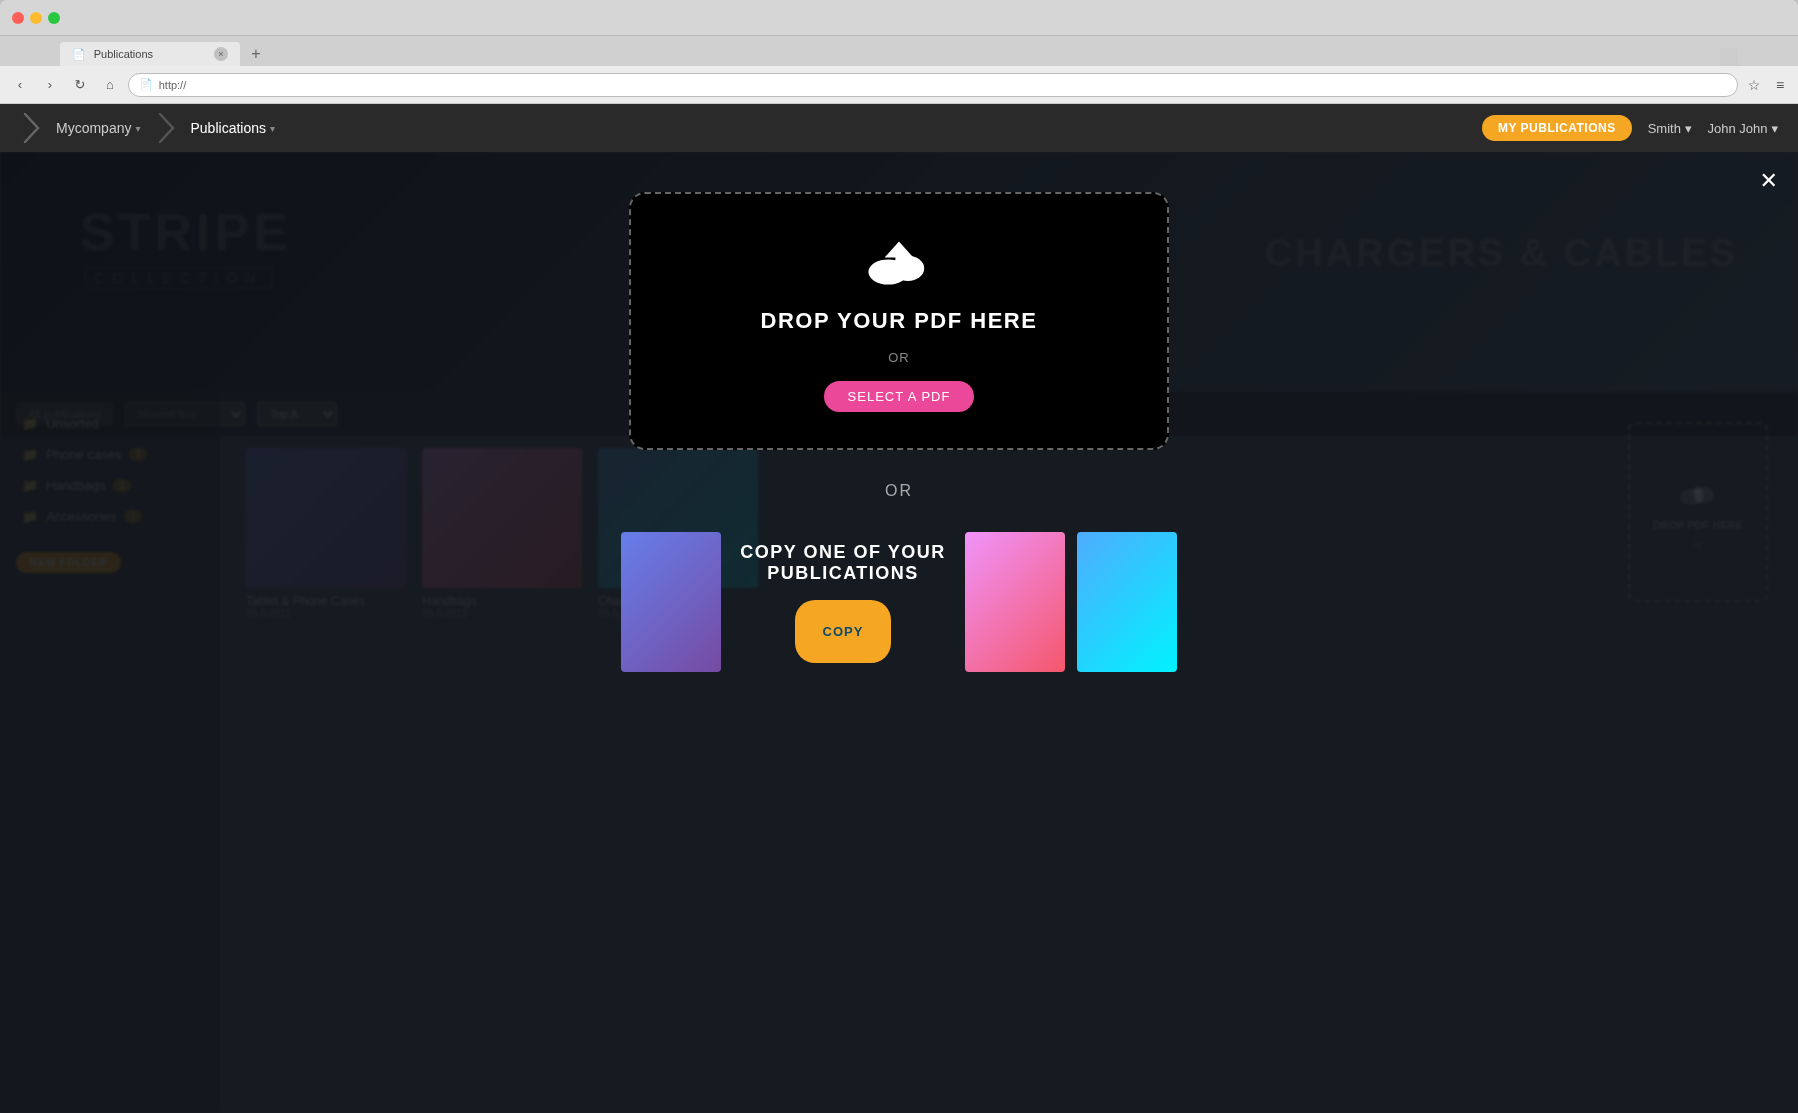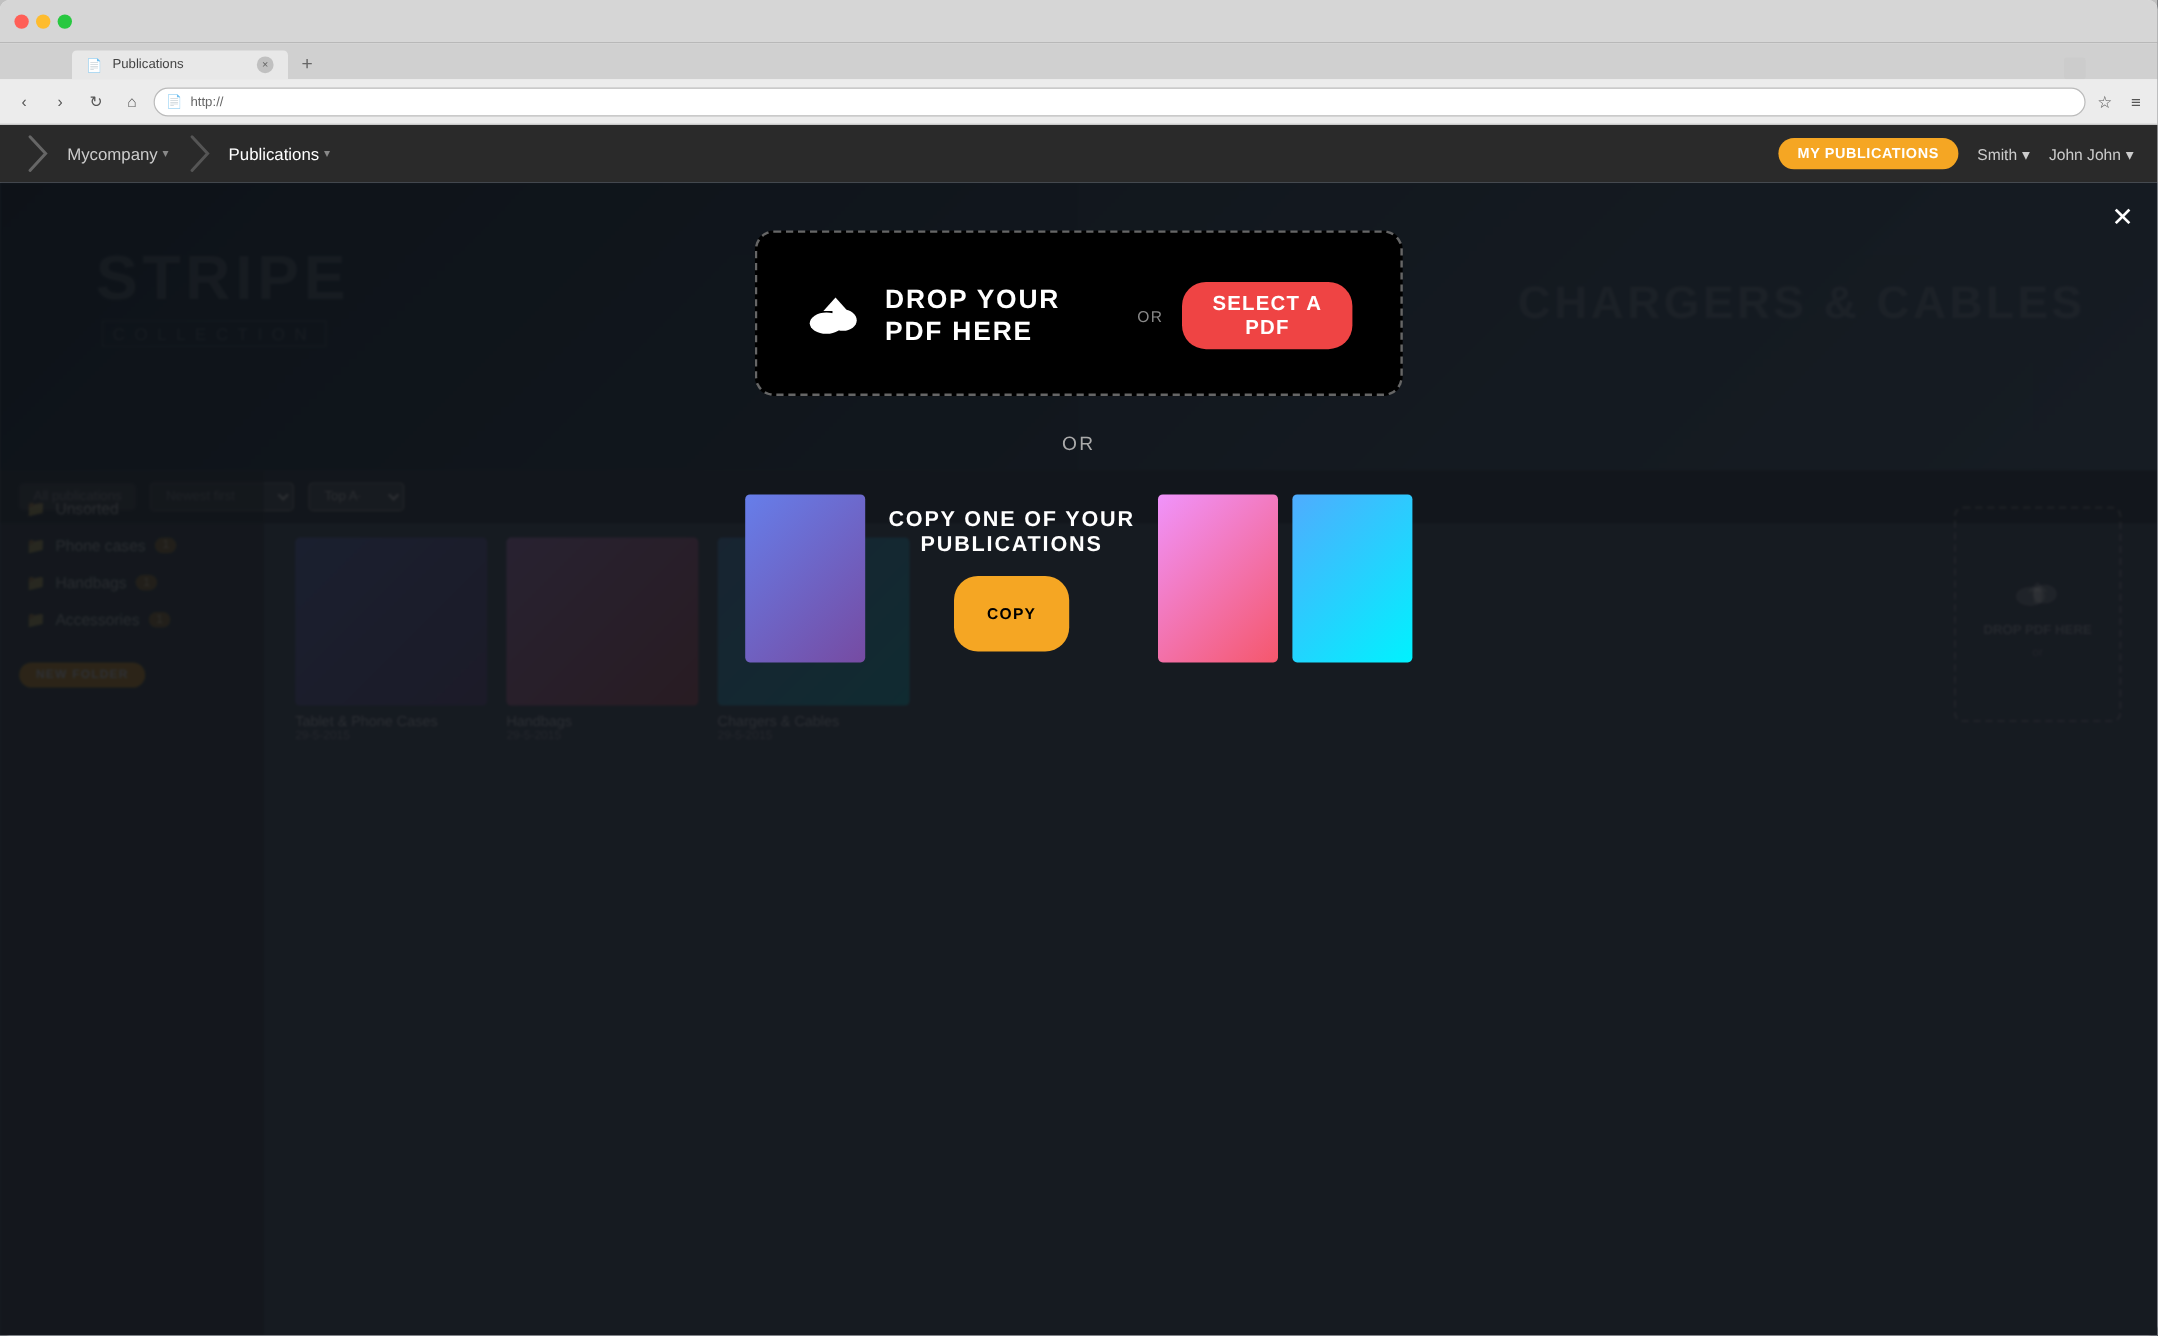--- a/index.html
+++ b/index.html
@@ -370,46 +370,47 @@
     }
 
     
     .upload-dropzone {
       width: 540px;
       background: #000;
       border: 2.5px dashed #666;
       border-radius: 16px;
       padding: 40px 40px 36px;
       display: flex;
+      flex-direction: column;
       align-items: center;
       gap: 16px;
     }
 
     .upload-drop-text {
       font-size: 22px;
       font-weight: 700;
       color: white;
       letter-spacing: 1.5px;
       text-transform: uppercase;
     }
 
     .upload-or-text {
       font-size: 13px;
       color: #888;
       letter-spacing: 1px;
     }
 
     .btn-select-pdf {
-      background: #ef4444;
+      background: #ec4899;
       color: white;
       border: none;
       border-radius: 20px;
       padding: 8px 24px;
-      font-size: 17px;
-      font-weight: 700;
+      font-size: 13px;
+      font-weight: 400;
       cursor: pointer;
       letter-spacing: 1px;
       text-transform: uppercase;
     }
 
     
     .section-or {
       color: #aaa;
       font-size: 16px;
       letter-spacing: 2px;
@@ -457,21 +458,21 @@
       font-size: 18px;
       font-weight: 700;
       color: white;
       letter-spacing: 1.5px;
       text-transform: uppercase;
       text-align: center;
     }
 
     .btn-copy {
       background: #f5a623;
-      color: #000000;
+      color: #0c4a6e;
       border: none;
       border-radius: 20px;
       padding: 24px 28px;
       font-size: 13px;
       font-weight: 700;
       cursor: pointer;
       letter-spacing: 1px;
       text-transform: uppercase;
     }
 

